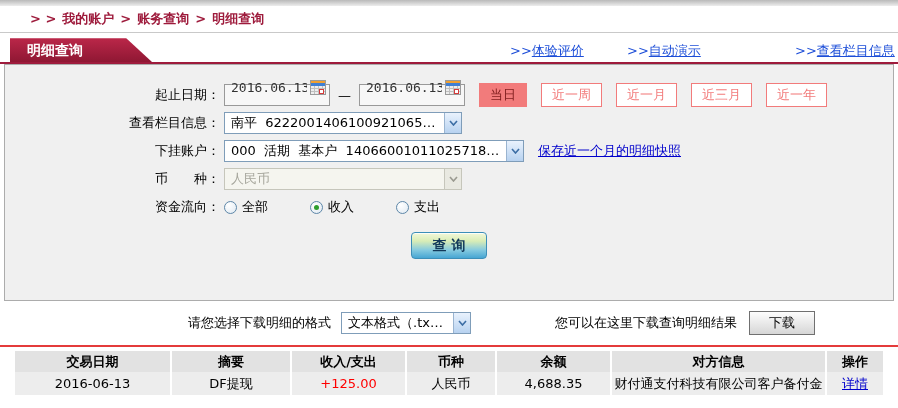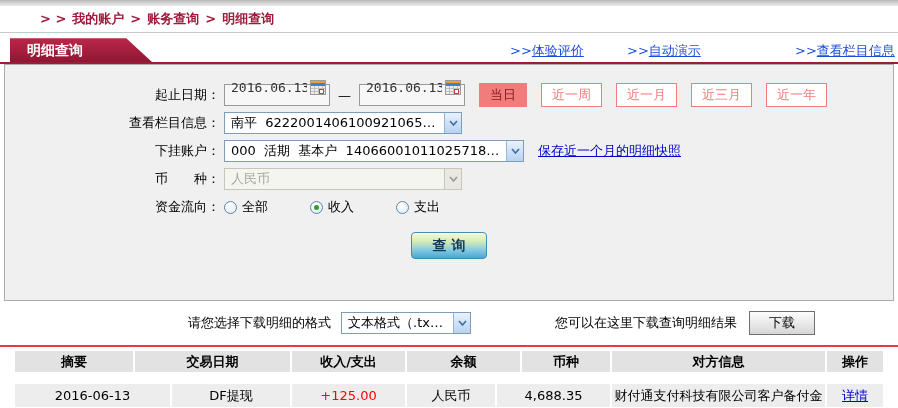--- a/index.html
+++ b/index.html
@@ -1,20 +1,20 @@
 <!DOCTYPE html>
 <html><head>
 <meta charset="utf-8">
 <style>
   * { margin:0; padding:0; box-sizing:border-box; }
   body { background:#fff; font-family:"DejaVu Sans","Liberation Sans",sans-serif; }
   .page { position:relative; width:898px; height:408px; background:#fff; overflow:hidden; }
 
   .top-strip { height:6px; background:linear-gradient(180deg,#b9b9b9,#ededed); }
-  .breadcrumb { height:26px; line-height:26px; padding-left:40px; color:#9e1b3c; font-size:13px; font-weight:bold; }
+  .breadcrumb { height:26px; line-height:26px; padding-left:30px; color:#9e1b3c; font-size:13px; font-weight:bold; }
   .breadcrumb a { color:#9e1b3c; text-decoration:none; cursor:pointer; }
   .bc-sep { margin:0 6px; }
   .bc-prefix { margin-right:6px; }
   .gray-rule { height:0; border-top:1px solid #c9c9c9; }
 
   .tabbar { position:relative; height:24px; margin-top:5px; }
   .tab { position:absolute; left:10px; bottom:0; width:142px; height:24px;
          background:linear-gradient(180deg,#bb2749,#8f1733);
          clip-path:polygon(0 0,116px 0,142px 24px,0 24px);
          color:#fff; font-size:14px; font-weight:bold; line-height:24px; padding-left:17px;
@@ -68,21 +68,21 @@
 
   .download-row { display:flex; align-items:center; margin-top:7px; margin-left:188px; height:30px; font-size:13px; }
   .dl-hint { margin-left:84px; }
   .dl-btn { margin-left:12px; width:66px; height:24px; border:1px solid #707070;
             background:linear-gradient(180deg,#fdfdfd,#d6d6d6); font-size:13px; text-align:center;
             line-height:22px; cursor:pointer; }
 
   .table-rule { height:2px; background:#e43b3b; margin-top:7px; }
   .rtable { margin:4px 15px 0; font-size:13px; }
   .trow { display:flex; gap:2px; }
-  .trow + .trow { margin-top:12px; }
+  .trow + .trow { margin-top:0; }
   .cell { text-align:center; overflow:hidden; white-space:nowrap; flex:none; }
   .thead .cell { background:#e2e2e2; height:21px; line-height:21px; font-weight:bold; }
   .tdata .cell { background:#ededed; height:23px; line-height:23px; }
   .c0{width:155px}.c1{width:118px}.c2{width:113px}.c3{width:88px}.c4{width:113px}.c5{width:213px}.c6{width:56px}
   .amount { color:#ff0000; }
   .detail-link { color:#0000cc; text-decoration:underline; cursor:pointer; }
 </style>
 </head>
 <body>
 
@@ -229,25 +229,25 @@
       </span>
     </span>
     <span class="dl-hint">您可以在这里下载查询明细结果</span>
     <span class="dl-btn">下载</span>
   </div>
 
   <div class="table-rule"></div>
 
   <div class="rtable">
     <div class="trow thead">
+      <span class="cell c0">交易日期</span>
       <span class="cell c1">摘要</span>
-      <span class="cell c0">交易日期</span>
       <span class="cell c2">收入/支出</span>
+      <span class="cell c3">币种</span>
       <span class="cell c4">余额</span>
-      <span class="cell c3">币种</span>
       <span class="cell c5">对方信息</span>
       <span class="cell c6">操作</span>
     </div>
     <div class="trow tdata">
       <span class="cell c0">2016-06-13</span>
       <span class="cell c1">DF提现</span>
       <span class="cell c2 amount">+125.00</span>
       <span class="cell c3">人民币</span>
       <span class="cell c4">4,688.35</span>
       <span class="cell c5">财付通支付科技有限公司客户备付金</span>

